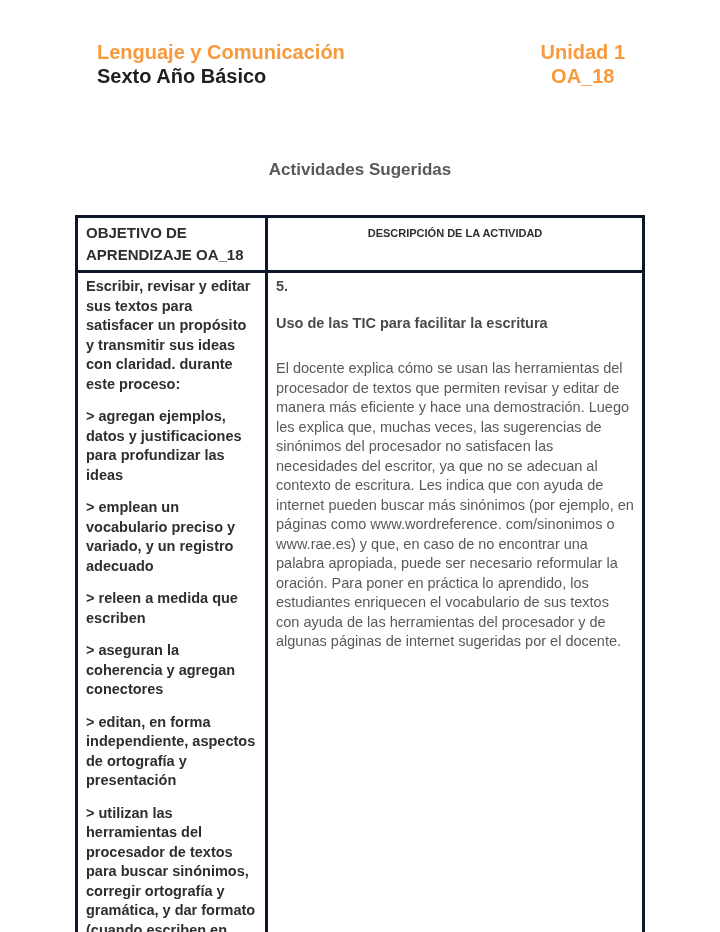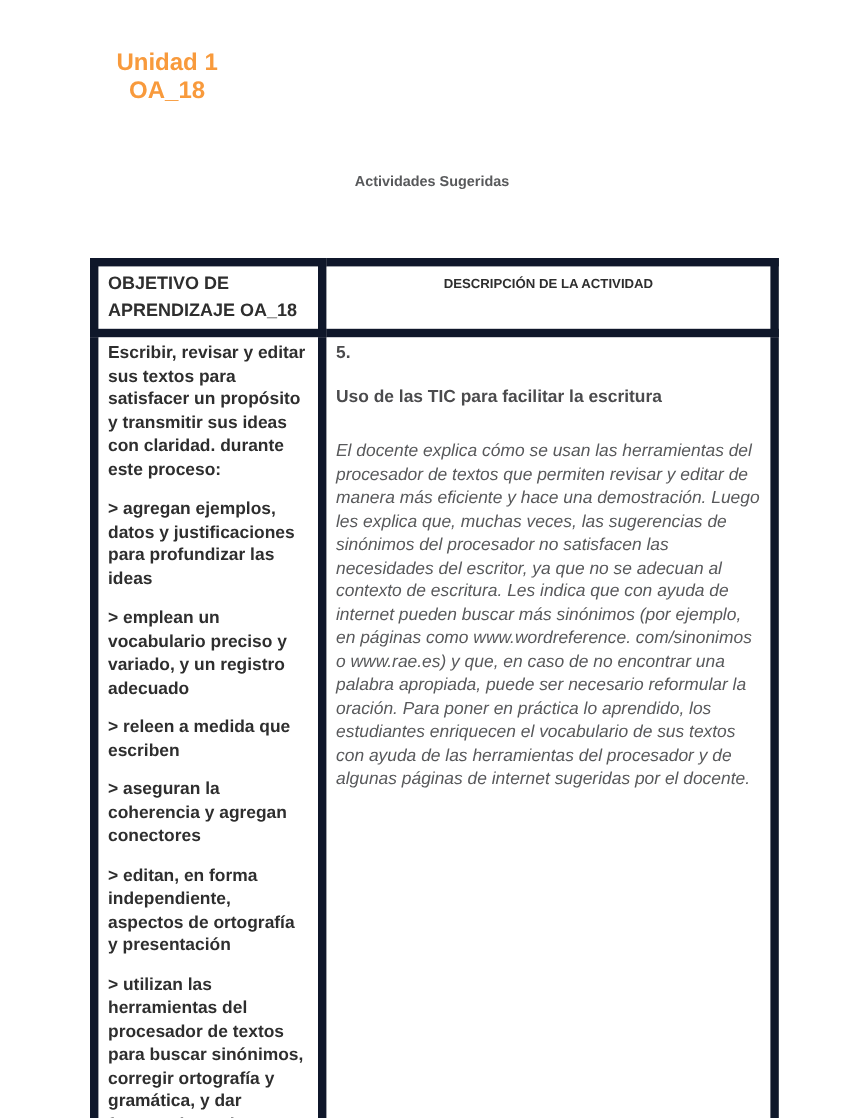--- a/index.html
+++ b/index.html
@@ -30,34 +30,34 @@
   .grade {
     color: #1f1f1f;
     font-weight: bold;
     font-size: 20px;
   }
   
   .page-title {
     text-align: center;
     color: #58595B;
     font-weight: bold;
-    font-size: 12px;
-    margin-top: 56px;
+    font-size: 17px;
+    margin-top: 72px;
   }
   
   table.activities {
     position: absolute;
     left: 75px;
     top: 175px;
     width: 567px;
     border-collapse: collapse;
     table-layout: fixed;
   }
   table.activities th, table.activities td {
-    border: 7px solid #0f172a;
+    border: 3px solid #0f172a;
     vertical-align: top;
     padding: 4px 8px;
   }
   col.c1 { width: 190px; }
   col.c2 { width: 377px; }
   th.obj-head {
     text-align: left;
     font-size: 15px;
     line-height: 22px;
     color: #2e2e2e;
@@ -87,28 +87,32 @@
   .act-number {
     font-weight: bold;
     color: #4b4b4d;
     margin-bottom: 17px;
   }
   .act-title {
     font-weight: bold;
     color: #4b4b4d;
     margin-bottom: 26px;
   }
-  .act-desc { color: #58595B; font-style: italic; }
+  .act-desc { color: #58595B; }
 </style>
 </head>
 <body>
 
 <div class="page">
 
   <div class="doc-header">
+    <div class="left-col">
+      <div class="subject">Lenguaje y Comunicación</div>
+      <div class="grade">Sexto Año Básico</div>
+    </div>
     <div class="right-col">
       <div class="unit">Unidad 1</div>
       <div class="oa-code">OA_18</div>
     </div>
   </div>
 
   <div class="page-title">Actividades Sugeridas</div>
 
   <table class="activities">
     <colgroup>

